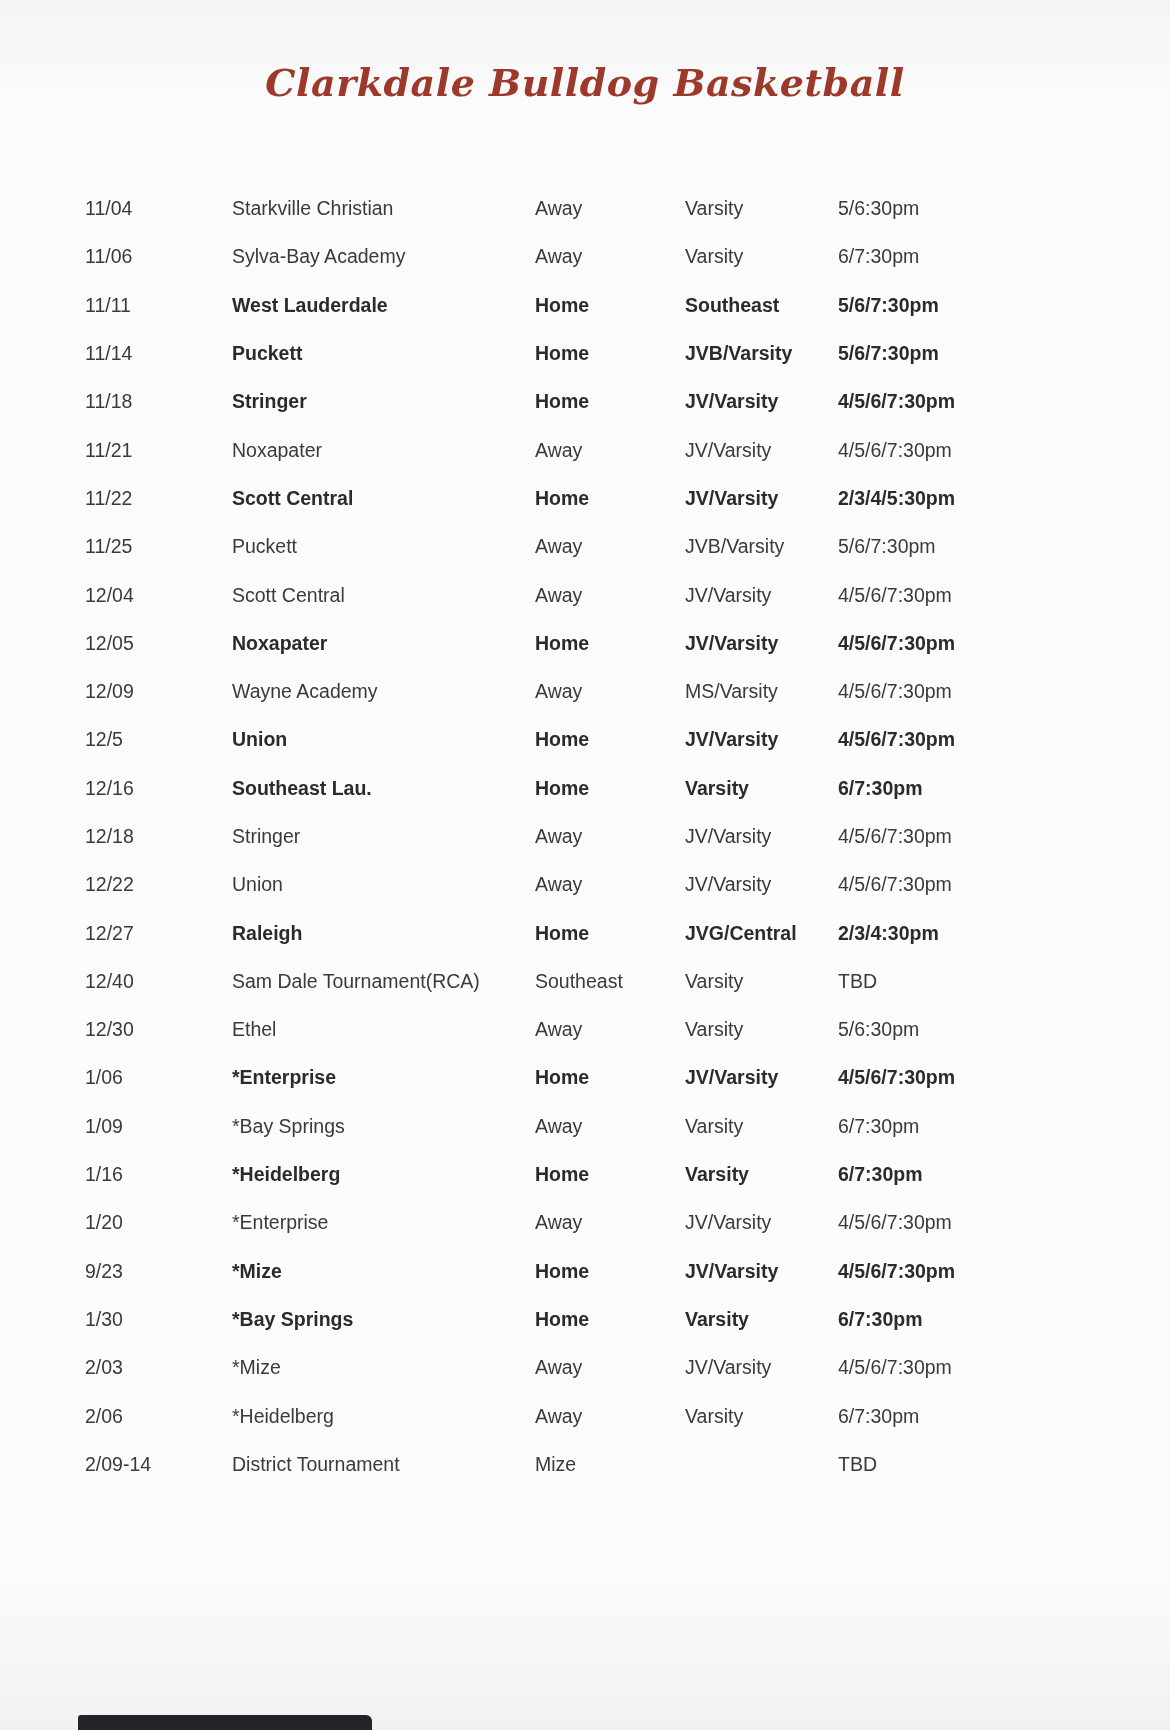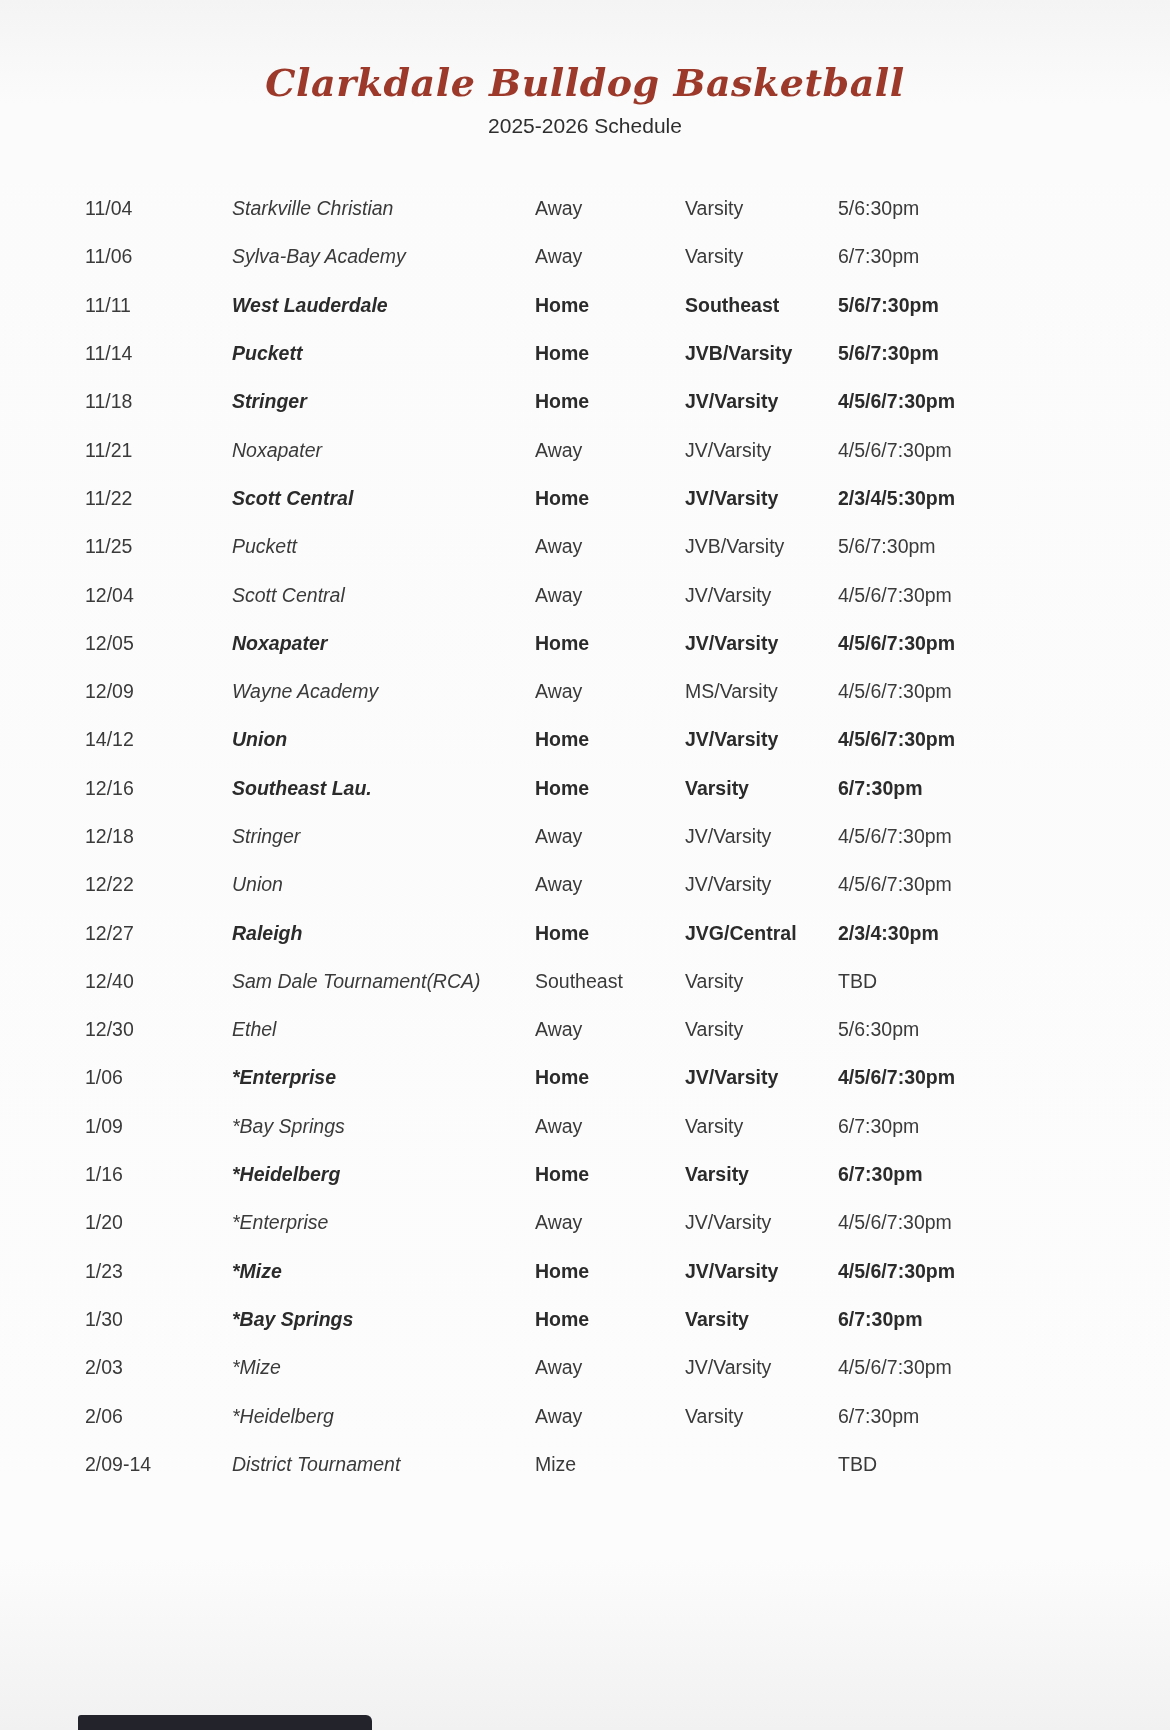--- a/index.html
+++ b/index.html
@@ -54,21 +54,21 @@
   }
   .cell {
     position: absolute;
     top: 50%;
     transform: translateY(-50%);
     font-size: 19.5px;
     white-space: nowrap;
     color: #3a3a3a;
   }
   .cell.date     { left: 85px;  }
-  .cell.opponent { left: 232px; font-style: italic; }
+  .cell.opponent { left: 232px; }
   .cell.location { left: 535px; text-align: center; }
   .cell.level    { left: 685px; text-align: center; }
   .cell.time     { left: 838px; }
   .home-row .cell.opponent,
   .home-row .cell.location,
   .home-row .cell.level,
   .home-row .cell.time {
     font-weight: bold;
     color: #2b2b2b;
   }
@@ -82,21 +82,20 @@
     border-radius: 3px 6px 0 0;
   }
 </style>
 </head>
 <body>
 
 <div class="page">
 
   <div class="title">Clarkdale Bulldog Basketball</div>
 
-  <div class="subtitle">2025-2026 Schedule</div>
 
   <div class="table">
   <div class="row">
     <span class="cell date">11/04</span>
     <span class="cell opponent">Starkville Christian</span>
     <span class="cell location">Away</span>
     <span class="cell level">Varsity</span>
     <span class="cell time">5/6:30pm</span>
   </div>
 
@@ -174,21 +173,21 @@
 
   <div class="row">
     <span class="cell date">12/09</span>
     <span class="cell opponent">Wayne Academy</span>
     <span class="cell location">Away</span>
     <span class="cell level">MS/Varsity</span>
     <span class="cell time">4/5/6/7:30pm</span>
   </div>
 
   <div class="row home-row">
-    <span class="cell date">14/12</span>
+    <span class="cell date">12/5</span>
     <span class="cell opponent">Union</span>
     <span class="cell location">Home</span>
     <span class="cell level">JV/Varsity</span>
     <span class="cell time">4/5/6/7:30pm</span>
   </div>
 
   <div class="row home-row">
     <span class="cell date">12/16</span>
     <span class="cell opponent">Southeast Lau.</span>
     <span class="cell location">Home</span>
@@ -262,21 +261,21 @@
 
   <div class="row">
     <span class="cell date">1/20</span>
     <span class="cell opponent">*Enterprise</span>
     <span class="cell location">Away</span>
     <span class="cell level">JV/Varsity</span>
     <span class="cell time">4/5/6/7:30pm</span>
   </div>
 
   <div class="row home-row">
-    <span class="cell date">1/23</span>
+    <span class="cell date">9/23</span>
     <span class="cell opponent">*Mize</span>
     <span class="cell location">Home</span>
     <span class="cell level">JV/Varsity</span>
     <span class="cell time">4/5/6/7:30pm</span>
   </div>
 
   <div class="row home-row">
     <span class="cell date">1/30</span>
     <span class="cell opponent">*Bay Springs</span>
     <span class="cell location">Home</span>

